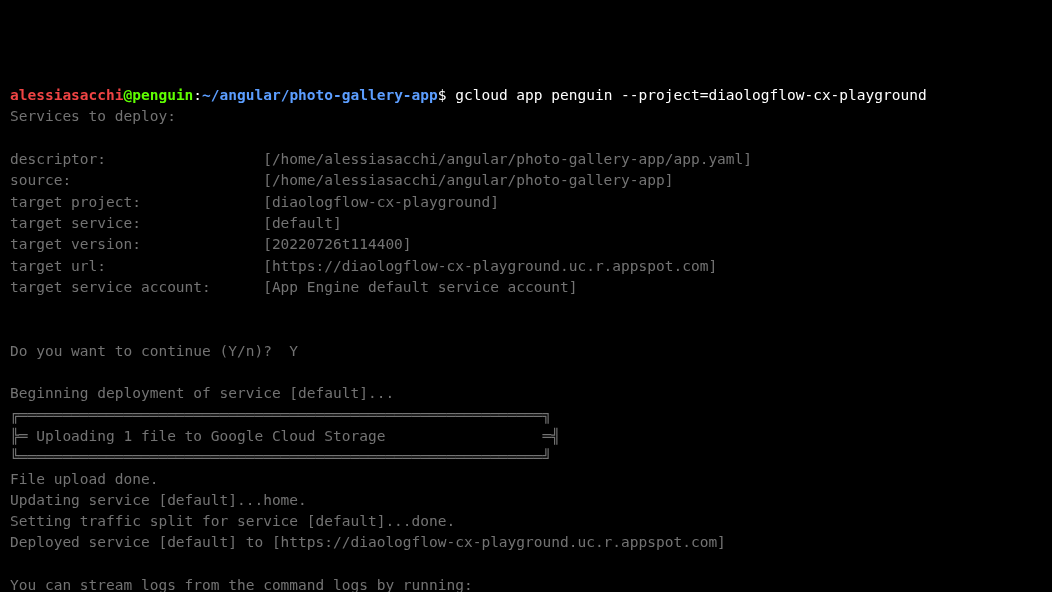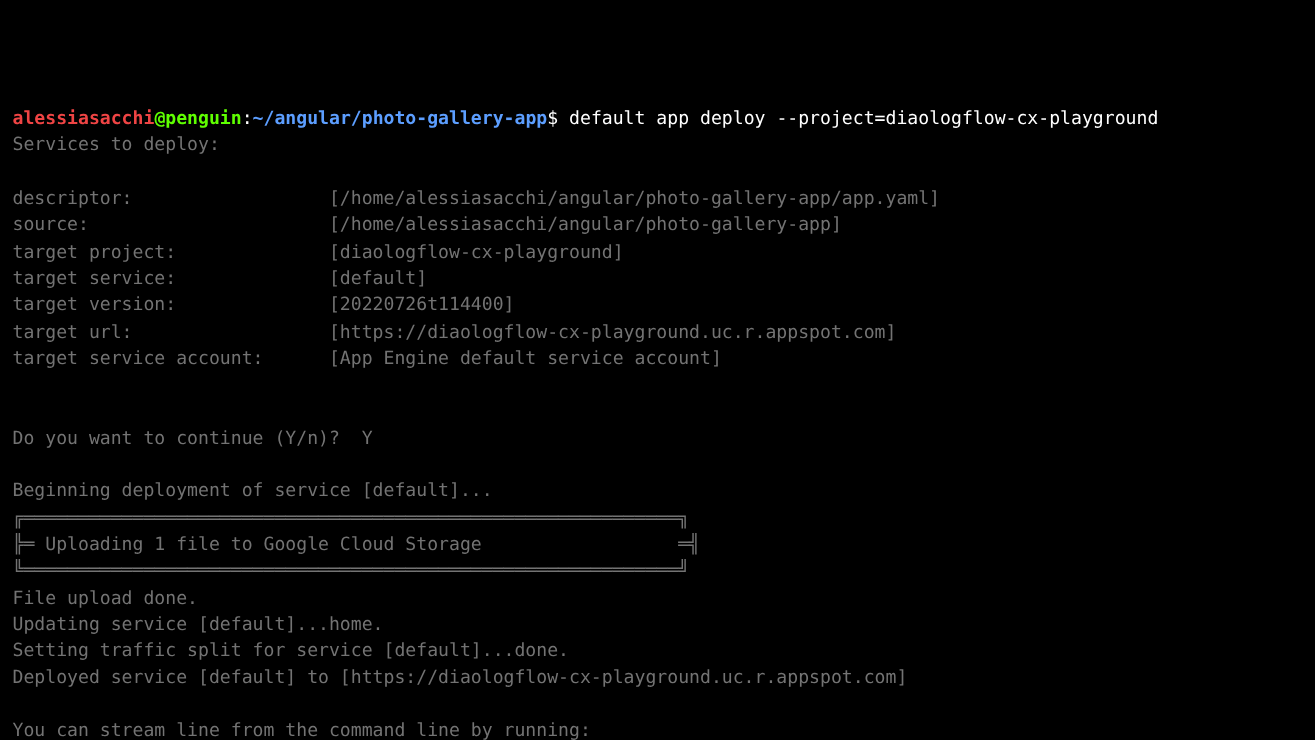--- a/index.html
+++ b/index.html
@@ -49,21 +49,21 @@
     }
     .box-line {
       letter-spacing: 0;
     }
   </style>
 </head>
 <body>
 
 
 
-<div><span><span class="prompt-user">alessiasacchi</span><span class="prompt-at">@</span><span class="prompt-host">penguin</span><span class="prompt-colon">:</span><span class="prompt-path">~/angular/photo-gallery-app</span><span class="prompt-dollar">$</span><span class="cmd"> default app deploy --project=diaologflow-cx-playground</span></span>
+<div><span><span class="prompt-user">alessiasacchi</span><span class="prompt-at">@</span><span class="prompt-host">penguin</span><span class="prompt-colon">:</span><span class="prompt-path">~/angular/photo-gallery-app</span><span class="prompt-dollar">$</span><span class="cmd"> gcloud app penguin --project=diaologflow-cx-playground</span></span>
 <span class="output">Services to deploy:</span>
 
 <span class="output">descriptor:                  [/home/alessiasacchi/angular/photo-gallery-app/app.yaml]</span>
 <span class="output">source:                      [/home/alessiasacchi/angular/photo-gallery-app]</span>
 <span class="output">target project:              [diaologflow-cx-playground]</span>
 <span class="output">target service:              [default]</span>
 <span class="output">target version:              [20220726t114400]</span>
 <span class="output">target url:                  [https://diaologflow-cx-playground.uc.r.appspot.com]</span>
 <span class="output">target service account:      [App Engine default service account]</span>
 
@@ -72,20 +72,20 @@
 
 <span class="output">Beginning deployment of service [default]...</span>
 <span class="output box-line">╔════════════════════════════════════════════════════════════╗</span>
 <span class="output box-line">╠═ Uploading 1 file to Google Cloud Storage                  ═╣</span>
 <span class="output box-line">╚════════════════════════════════════════════════════════════╝</span>
 <span class="output">File upload done.</span>
 <span class="output">Updating service [default]...home.</span>
 <span class="output">Setting traffic split for service [default]...done.</span>
 <span class="output">Deployed service [default] to [https://diaologflow-cx-playground.uc.r.appspot.com]</span>
 
-<span class="output">You can stream line from the command line by running:</span>
+<span class="output">You can stream logs from the command logs by running:</span>
 
 
 
 </div>
 
 
 
 
 </body></html>

